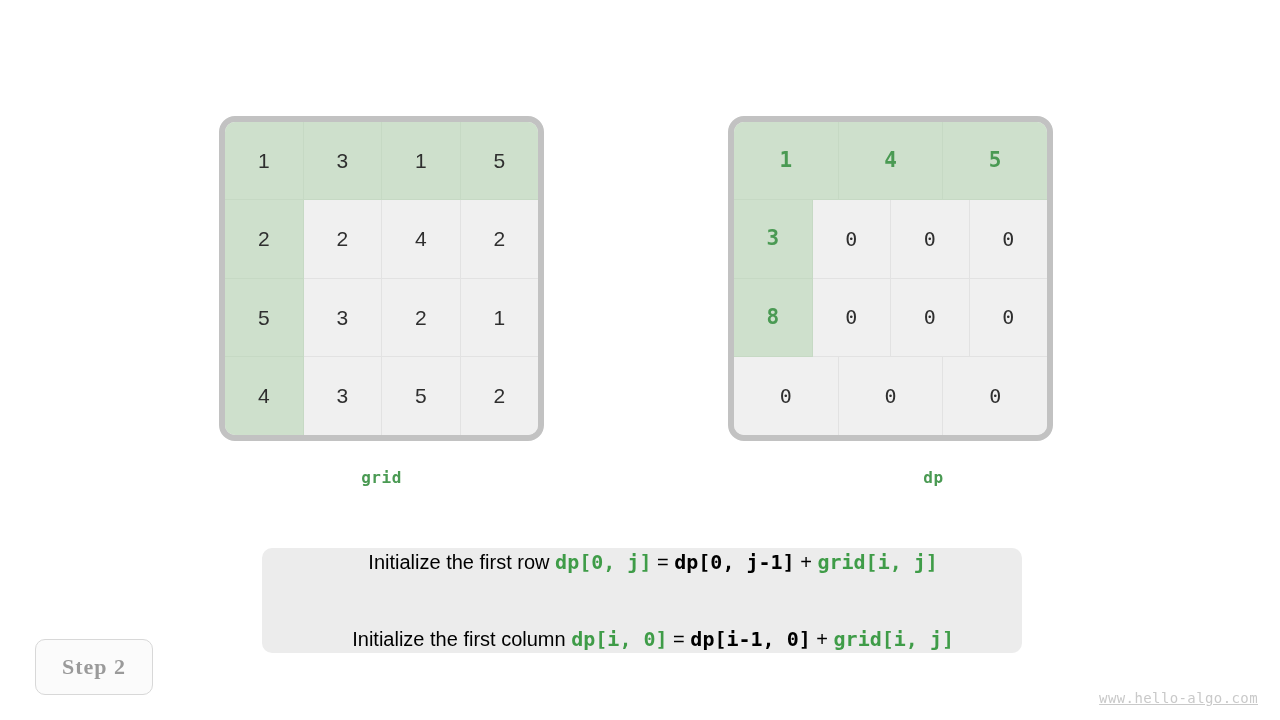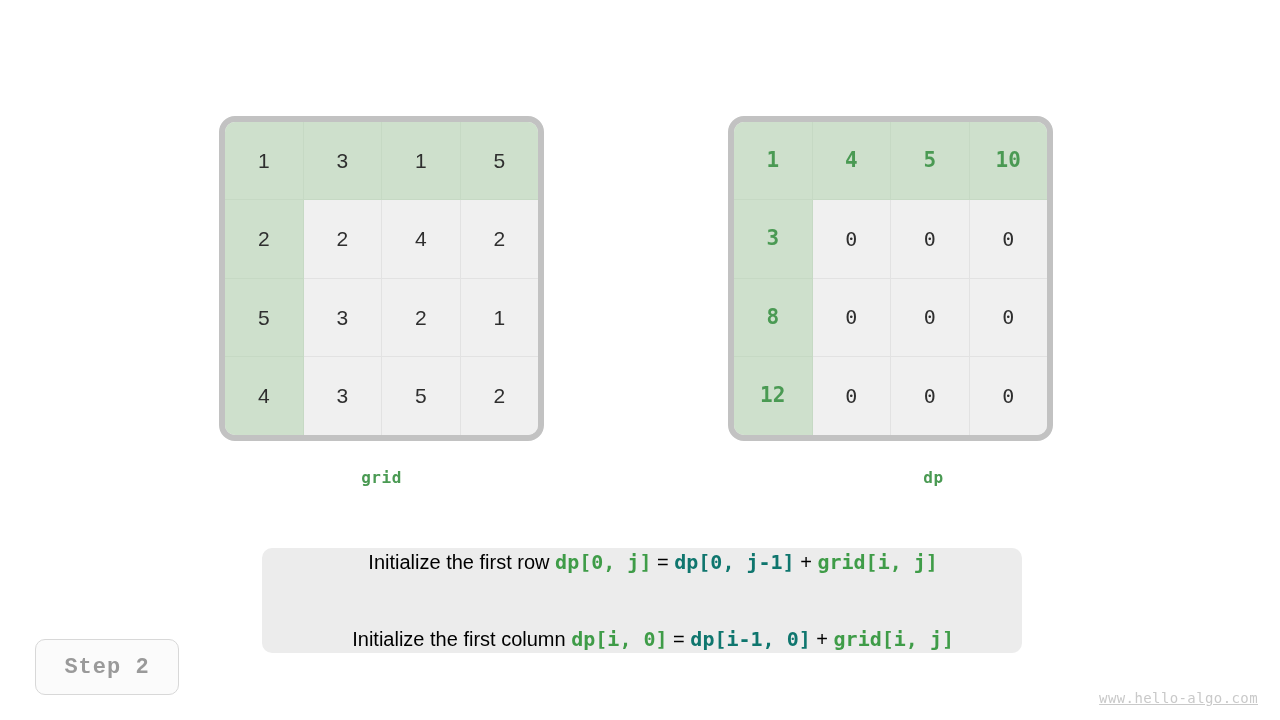--- a/index.html
+++ b/index.html
@@ -94,38 +94,38 @@
     color: #333333;
     white-space: pre;
     line-height: 1.1;
   }
   .code {
     font-family: "DejaVu Sans Mono", monospace;
     font-weight: bold;
     font-size: 20px;
   }
   .c-green { color: #3f9c48; }
-  .c-blue  { color: #0f766e; }
+  .c-blue  { color: #000000; }
   .c-dark  { color: #000000; }
 
   
   #step-badge {
     position: absolute;
     left: 35px;
     top: 639px;
-    width: 144px;
+    width: 118px;
     height: 56px;
     box-sizing: border-box;
     border: 1px solid #d8d8d8;
     border-radius: 10px;
     background: #fbfbfb;
     display: flex;
     align-items: center;
     justify-content: center;
-    font-family: Liberation Mono, monospace;
+    font-family: Liberation Serif, serif;
     font-size: 22px;
     font-weight: bold;
     color: #9a9a9a;
     letter-spacing: 1px;
   }
 
   
   #watermark {
     position: absolute;
     right: 22px;
@@ -166,36 +166,34 @@
       <div class="cell">2</div>
     </div>
   </div>
 <div class="caption" id="grid-caption">grid</div>
 
 <div class="matrix" id="dp-matrix">
     <div class="matrix-row">
       <div class="cell hl">1</div>
       <div class="cell hl">4</div>
       <div class="cell hl">5</div>
-      <div class="cell hl">10</div>
     </div>
     <div class="matrix-row">
       <div class="cell hl">3</div>
       <div class="cell">0</div>
       <div class="cell">0</div>
       <div class="cell">0</div>
     </div>
     <div class="matrix-row">
       <div class="cell hl">8</div>
       <div class="cell">0</div>
       <div class="cell">0</div>
       <div class="cell">0</div>
     </div>
     <div class="matrix-row">
-      <div class="cell hl">12</div>
       <div class="cell">0</div>
       <div class="cell">0</div>
       <div class="cell">0</div>
     </div>
   </div>
 <div class="caption" id="dp-caption">dp</div>
 
 <div id="formula-panel">
   <div class="formula-line">
     <span class="c-dark">Initialize the first row </span><span class="code c-green">dp[0, j]</span><span class="c-dark"> = </span><span class="code c-blue">dp[0, j-1]</span><span class="c-dark"> + </span><span class="code c-green">grid[i, j]</span>

